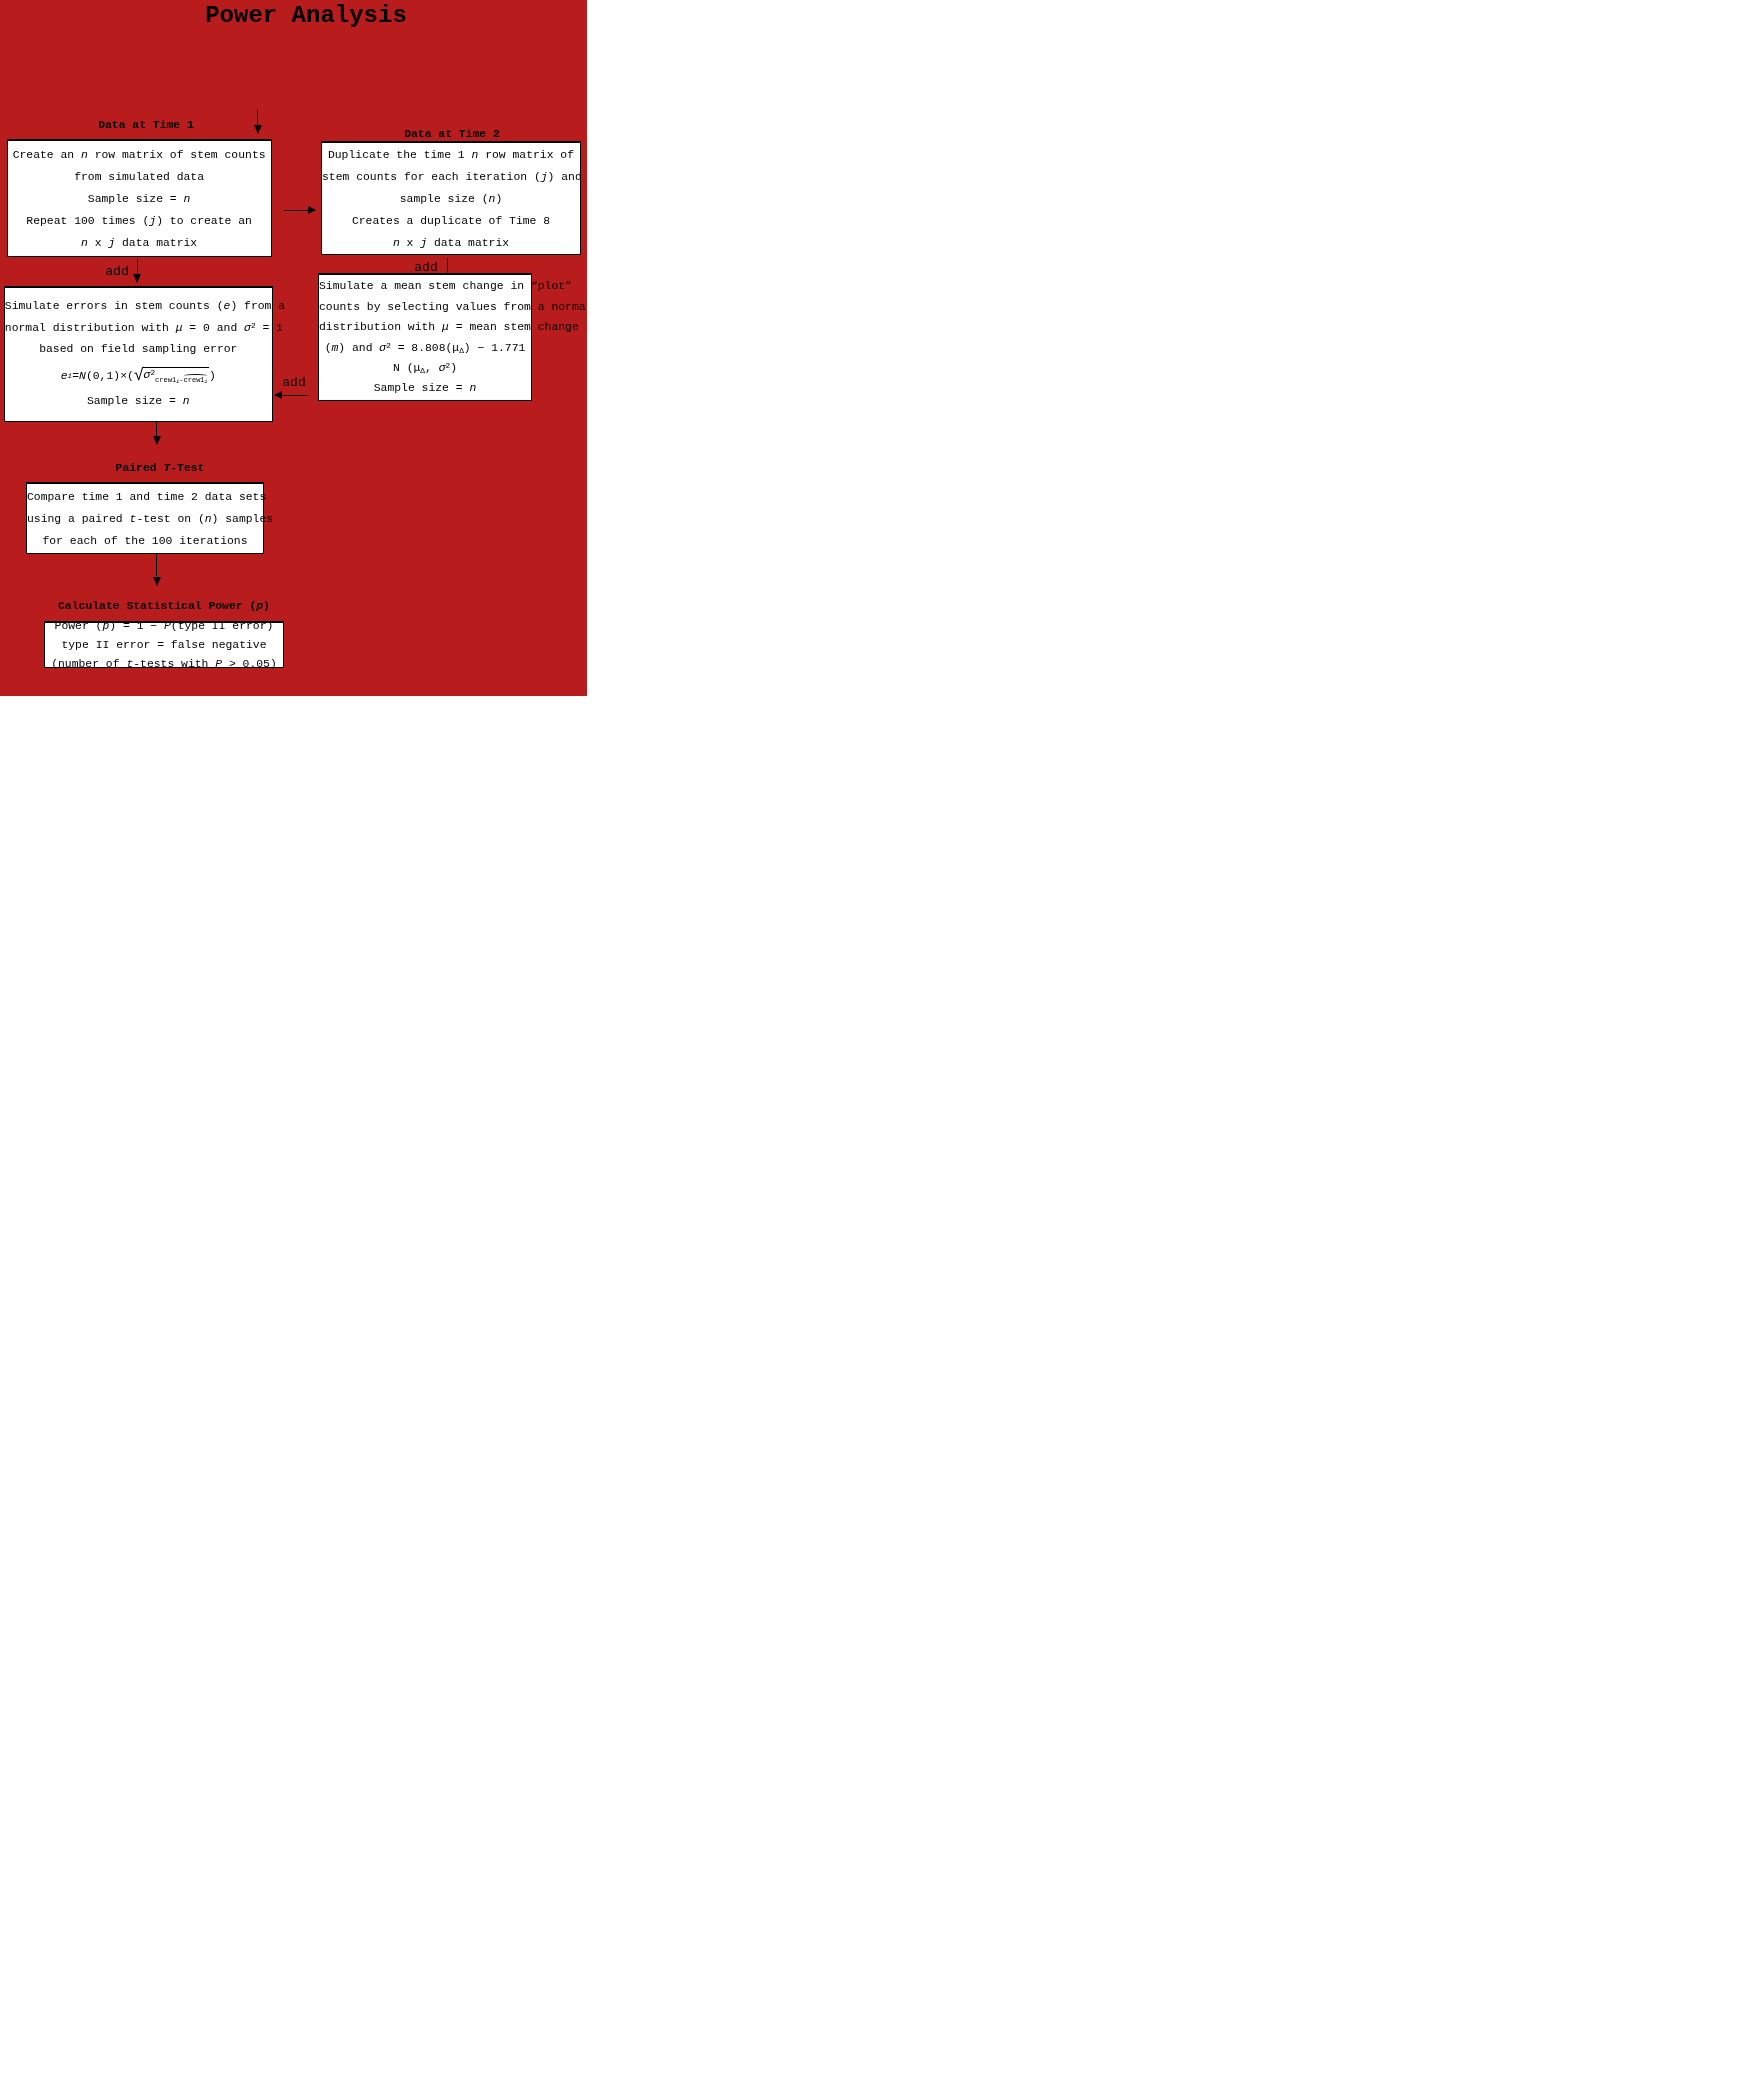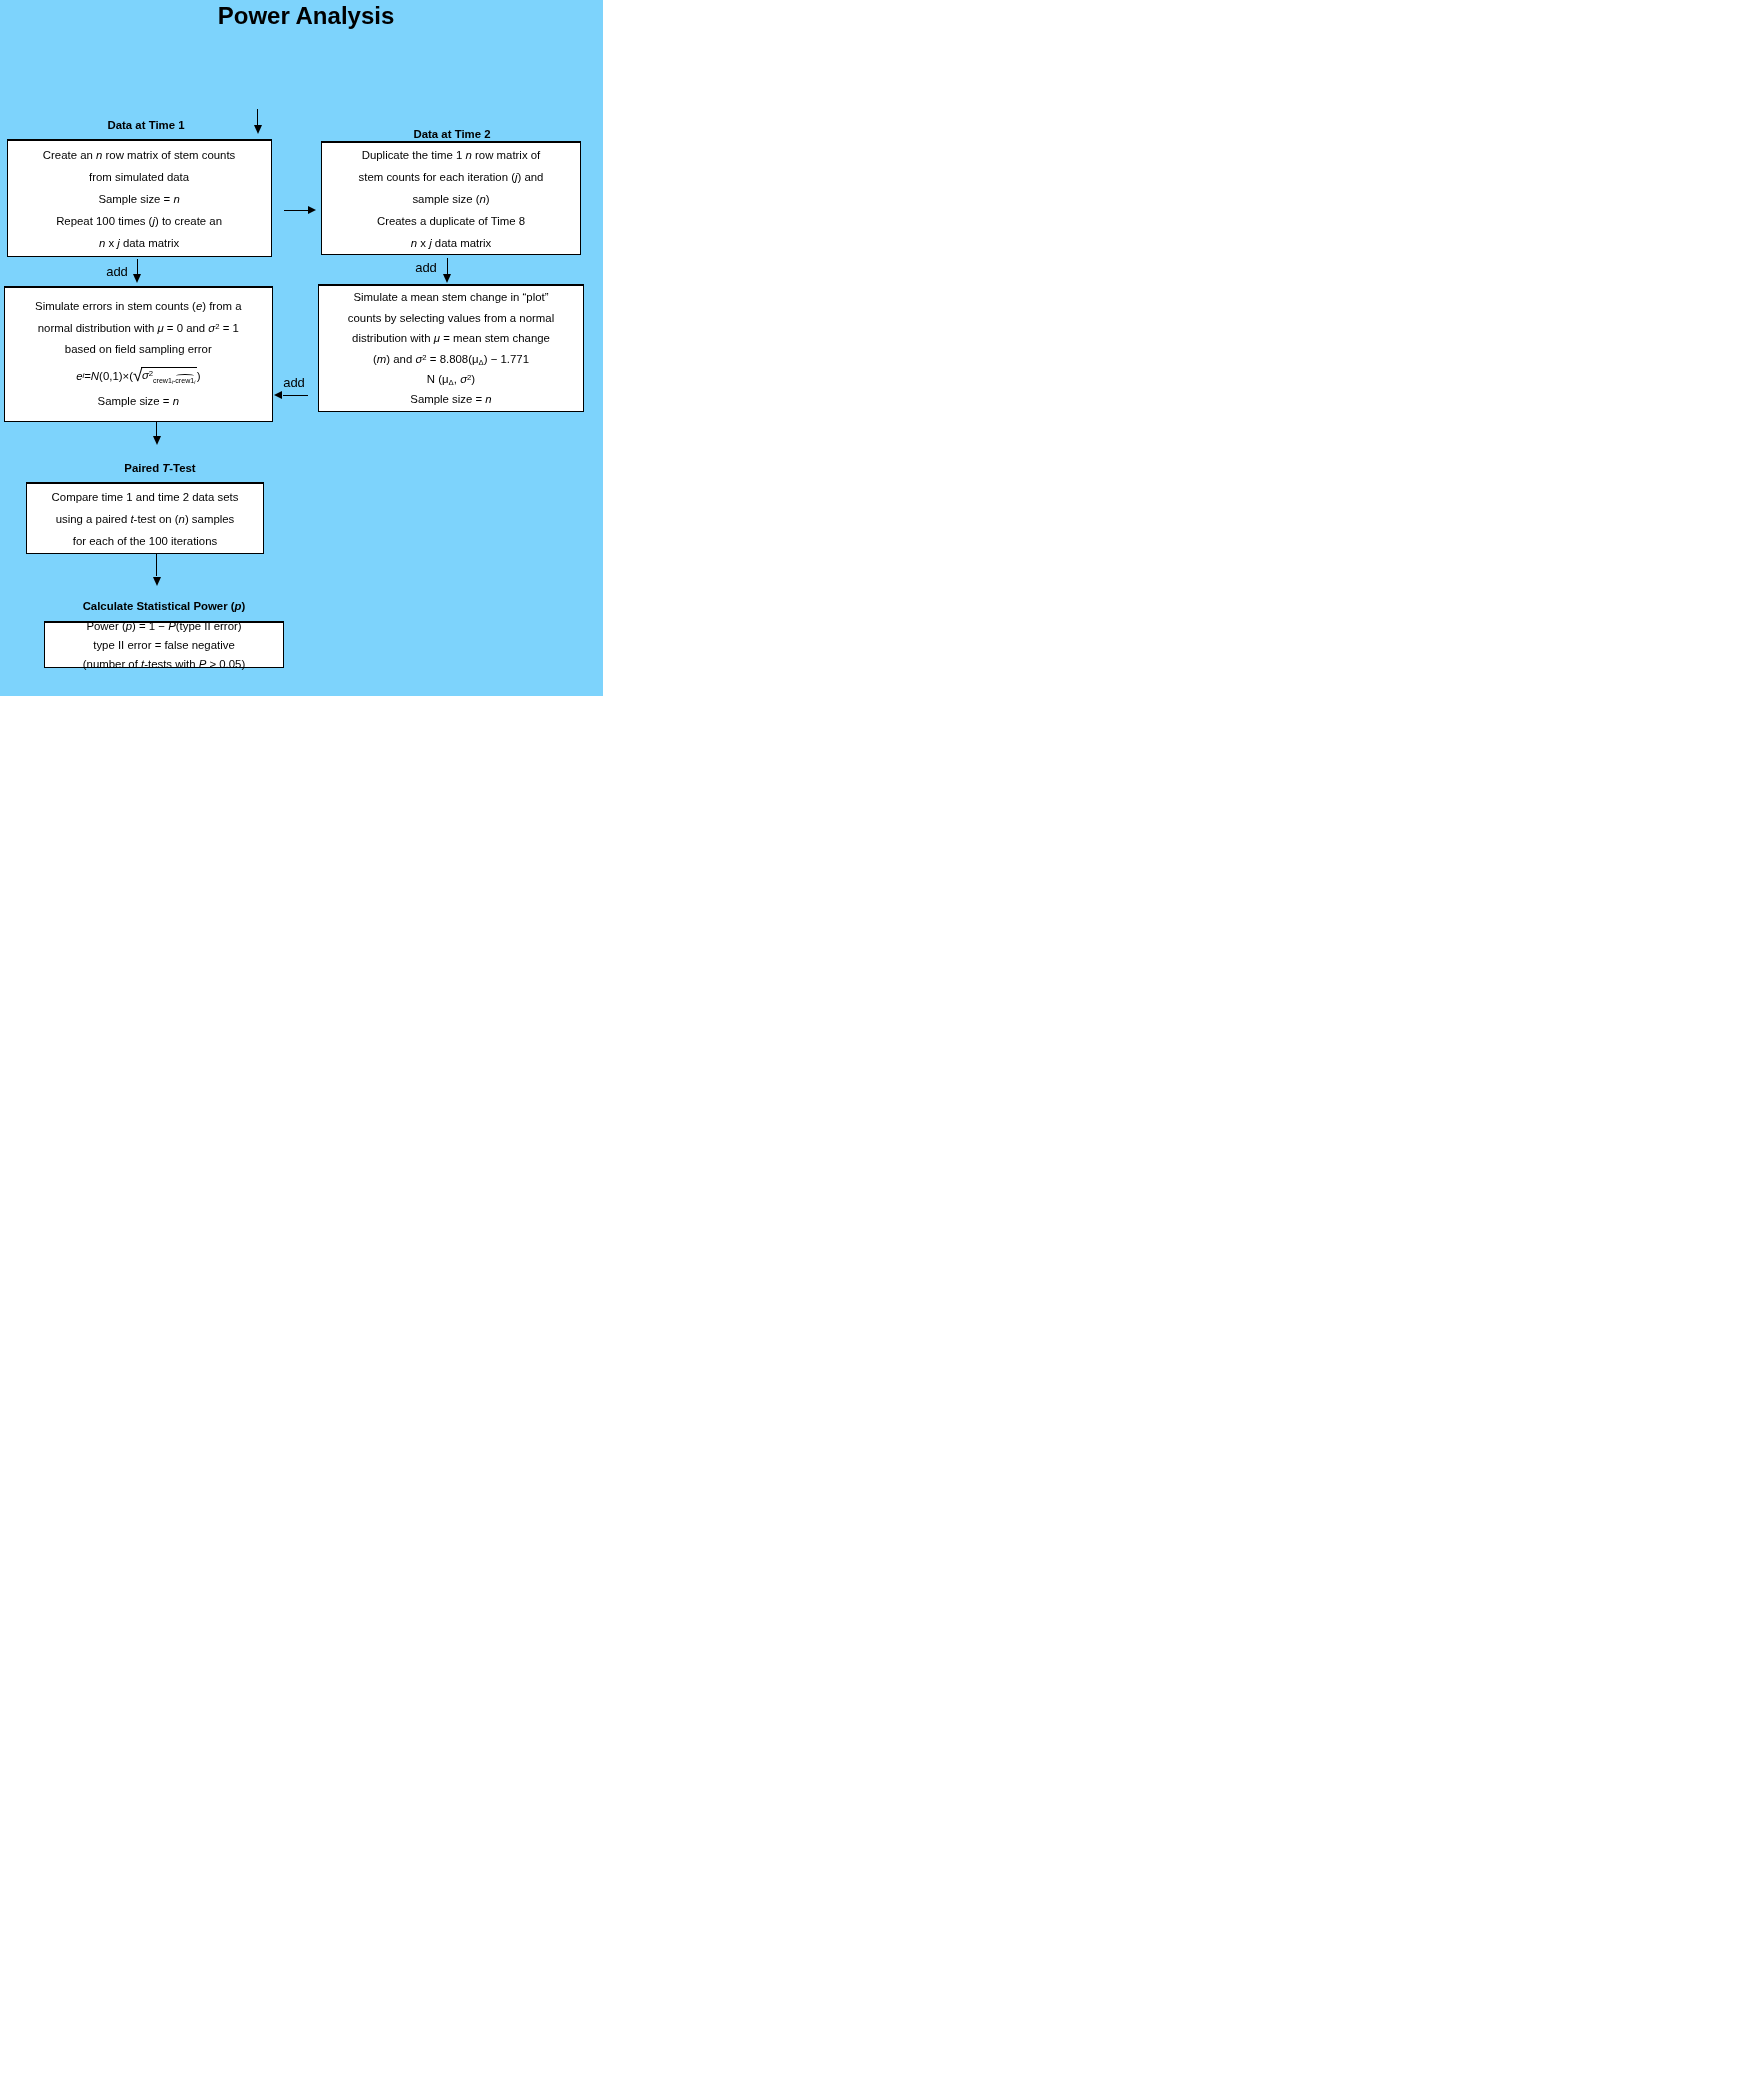--- a/index.html
+++ b/index.html
@@ -1,24 +1,23 @@
 <!DOCTYPE html>
 <html style="font-size:7.6px"><head>
 <meta charset="utf-8">
 <style>
   html, body { margin: 0; padding: 0; background: #ffffff; }
   .canvas {
     position: relative;
     width: 587px;
     height: 696px;
-    background: #7dd3fc;
+    background: #b91c1c;
     color: #000000;
-    font-family: Liberation Sans, sans-serif;
+    font-family: Liberation Mono, monospace;
     overflow: hidden;
-    padding-left: 16px;
   }
   .title {
     position: absolute;
     top: 1.9px;
     left: 306px;
     transform: translateX(-50%);
     font-size: 24px;
     font-weight: bold;
     white-space: nowrap;
   }
@@ -148,21 +147,21 @@
   </div>
 
   <div class="box lh45" style="left:3.8px; top:286px; width:269px; height:136px;">
     <div class="line">Simulate errors in stem counts (<i>e</i>) from a</div>
     <div class="line">normal distribution with <i>μ</i> = 0 and <i>σ</i><sup>2</sup> = 1</div>
     <div class="line">based on field sampling error</div>
     <div class="line formula"><i>e</i><sub><i>i</i></sub> = <i>N</i>(0,1)×(<span class="rad-sign">√</span><span class="rad-body"><i>σ</i><sup>2</sup><span class="crewsub">crew1<sub><i>i</i></sub>-<span class="hat">crew1<sub><i>i</i></sub></span></span></span>)</div>
     <div class="line">Sample size = <i>n</i></div>
   </div>
 
-  <div class="box lh43" style="left:318px; top:284px; width:266px; height:128px;">
+  <div class="box lh43" style="left:318px; top:273px; width:214px; height:128px;">
     <div class="line">Simulate a mean stem change in “plot”</div>
     <div class="line">counts by selecting values from a normal</div>
     <div class="line">distribution with <i>μ</i> = mean stem change</div>
     <div class="line">(<i>m</i>) and <i>σ</i><sup>2</sup> = 8.808(μ<sub>Δ</sub>) − 1.771</div>
     <div class="line">N (μ<sub>Δ</sub>, <i>σ</i><sup>2</sup>)</div>
     <div class="line">Sample size = <i>n</i></div>
   </div>
 
   <div class="add-label" style="left:294px; top:382px;">add</div>
   <div>

